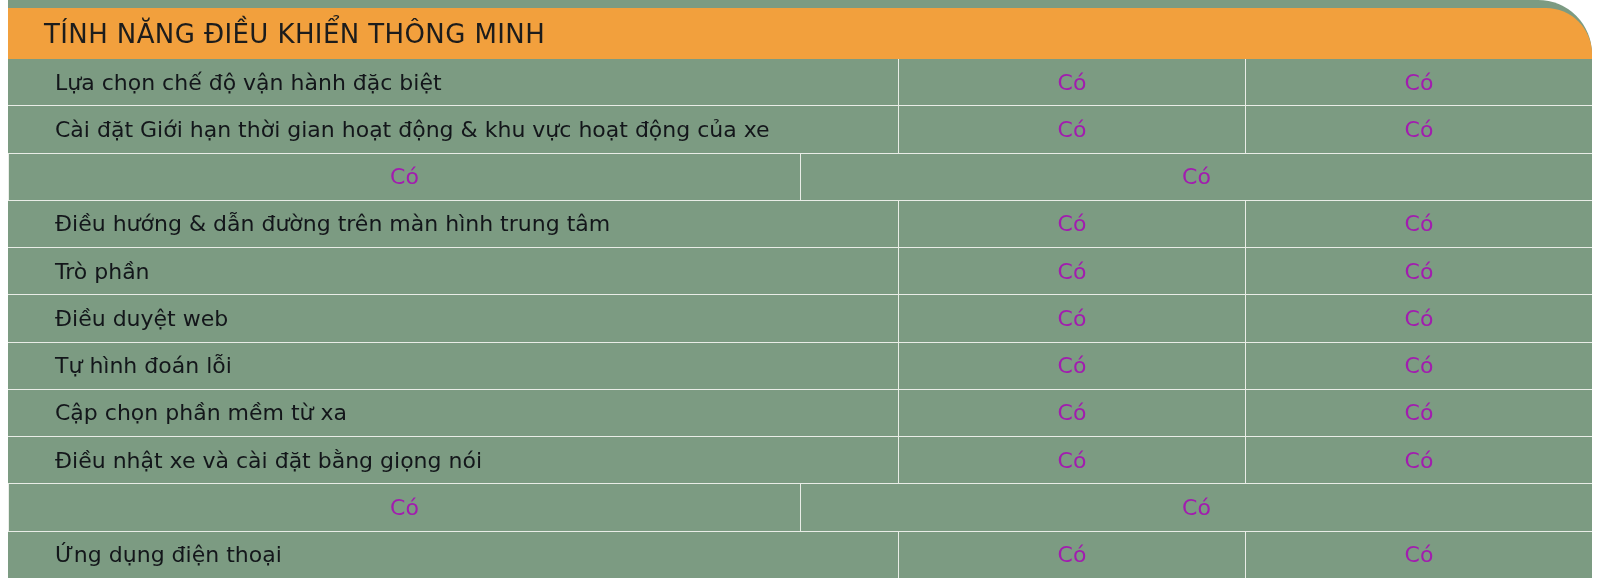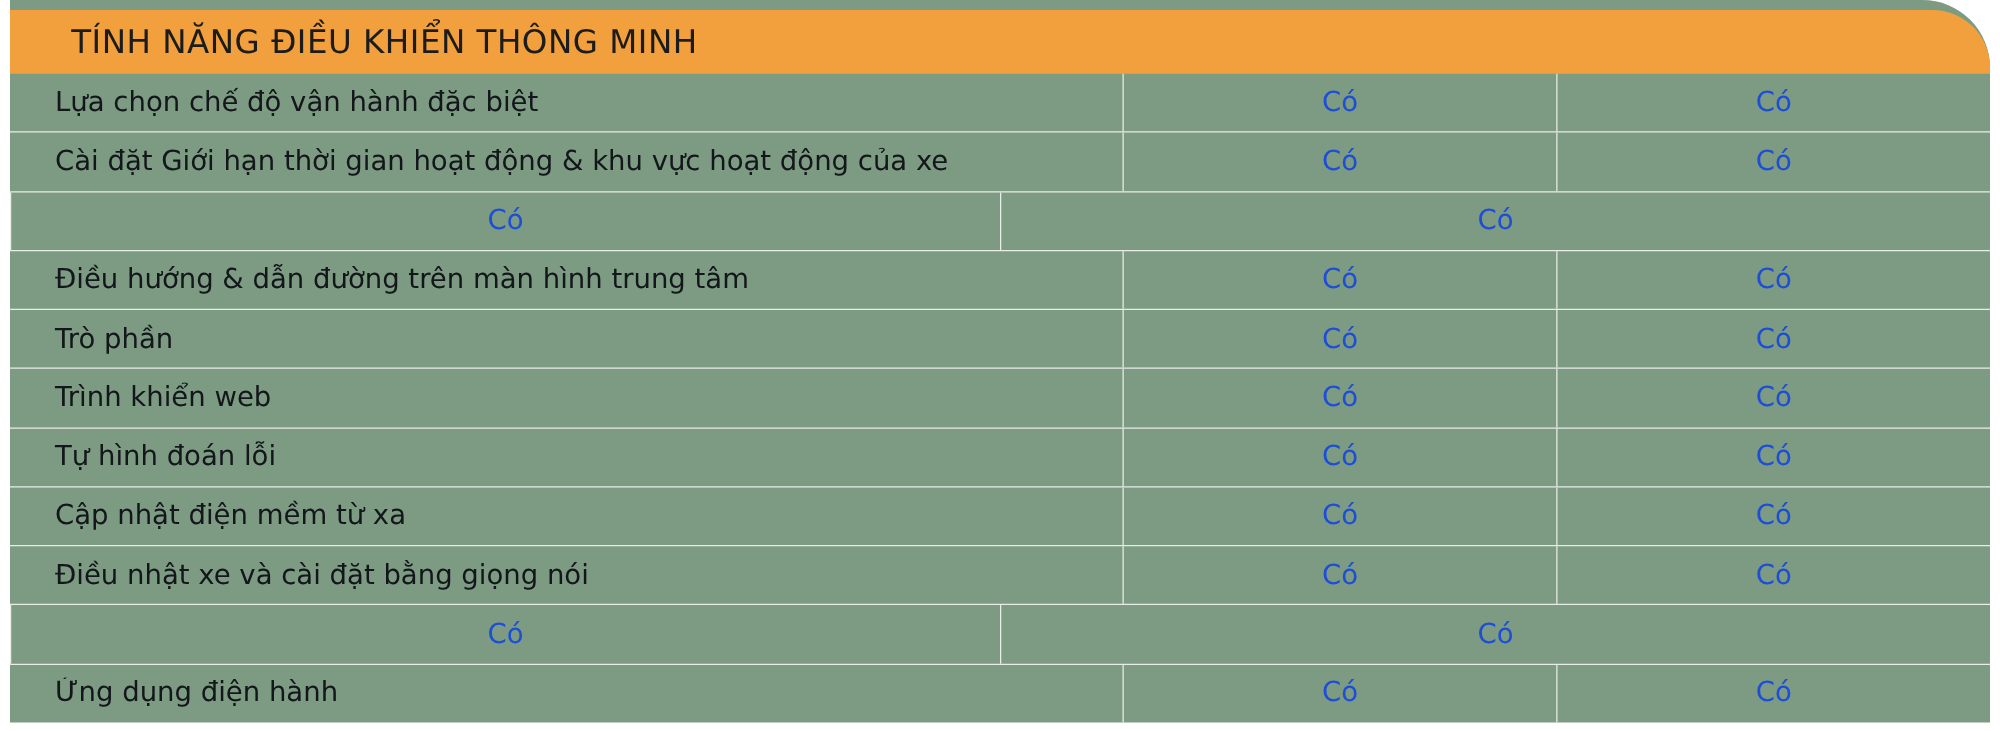--- a/index.html
+++ b/index.html
@@ -39,21 +39,21 @@
     top: 8px;
     width: 1584px;
     height: 51px;
     background: #f2a03d;
     border-radius: 0 46px 0 0;
     display: flex;
     align-items: center;
     box-sizing: border-box;
   }
   .header-title {
-    padding-left: 49px;
+    padding-left: 36px;
     font-size: 26px;
     letter-spacing: 0.4px;
     color: #1c1c1c;
     font-weight: 400;
     white-space: nowrap;
     font-family: "DejaVu Sans", "Liberation Sans", sans-serif;
   }
 
   
   .rows {
@@ -74,34 +74,34 @@
     box-sizing: border-box;
     position: relative;
   }
   .row:last-child {
     border-bottom: none;
   }
 
   .cell-feature {
     width: 890px;
     flex: 0 0 890px;
-    padding-left: 36px;
+    padding-left: 47px;
     box-sizing: border-box;
     font-size: 22px;
     color: #13161a;
     white-space: nowrap;
     overflow: hidden;
     text-overflow: ellipsis;
   }
 
   .cell-value {
     flex: 1 1 0;
     text-align: center;
     font-size: 22px;
-    color: #1d4ed8;
+    color: #a21caf;
     border-left: 1px solid #e9ede7;
     height: 100%;
     display: flex;
     align-items: center;
     justify-content: center;
     box-sizing: border-box;
   }
 
   
   .rows .row:first-child {
@@ -144,48 +144,48 @@
       <div class="cell-value">Có</div>
     </div>
 
     <div class="row">
       <div class="cell-feature">Trò phần</div>
       <div class="cell-value">Có</div>
       <div class="cell-value">Có</div>
     </div>
 
     <div class="row">
-      <div class="cell-feature">Trình khiển web</div>
+      <div class="cell-feature">Điều duyệt web</div>
       <div class="cell-value">Có</div>
       <div class="cell-value">Có</div>
     </div>
 
     <div class="row">
       <div class="cell-feature">Tự hình đoán lỗi</div>
       <div class="cell-value">Có</div>
       <div class="cell-value">Có</div>
     </div>
 
     <div class="row">
-      <div class="cell-feature">Cập nhật điện mềm từ xa</div>
+      <div class="cell-feature">Cập chọn phần mềm từ xa</div>
       <div class="cell-value">Có</div>
       <div class="cell-value">Có</div>
     </div>
 
     <div class="row">
       <div class="cell-feature">Điều nhật xe và cài đặt bằng giọng nói</div>
       <div class="cell-value">Có</div>
       <div class="cell-value">Có</div>
     </div>
 
     <div class="row">
       <div class="cell-value">Có</div>
       <div class="cell-value">Có</div>
     </div>
 
     <div class="row">
-      <div class="cell-feature">Ứng dụng điện hành</div>
+      <div class="cell-feature">Ứng dụng điện thoại</div>
       <div class="cell-value">Có</div>
       <div class="cell-value">Có</div>
     </div>
 
   </div>
 </div>
 
 </body></html>

